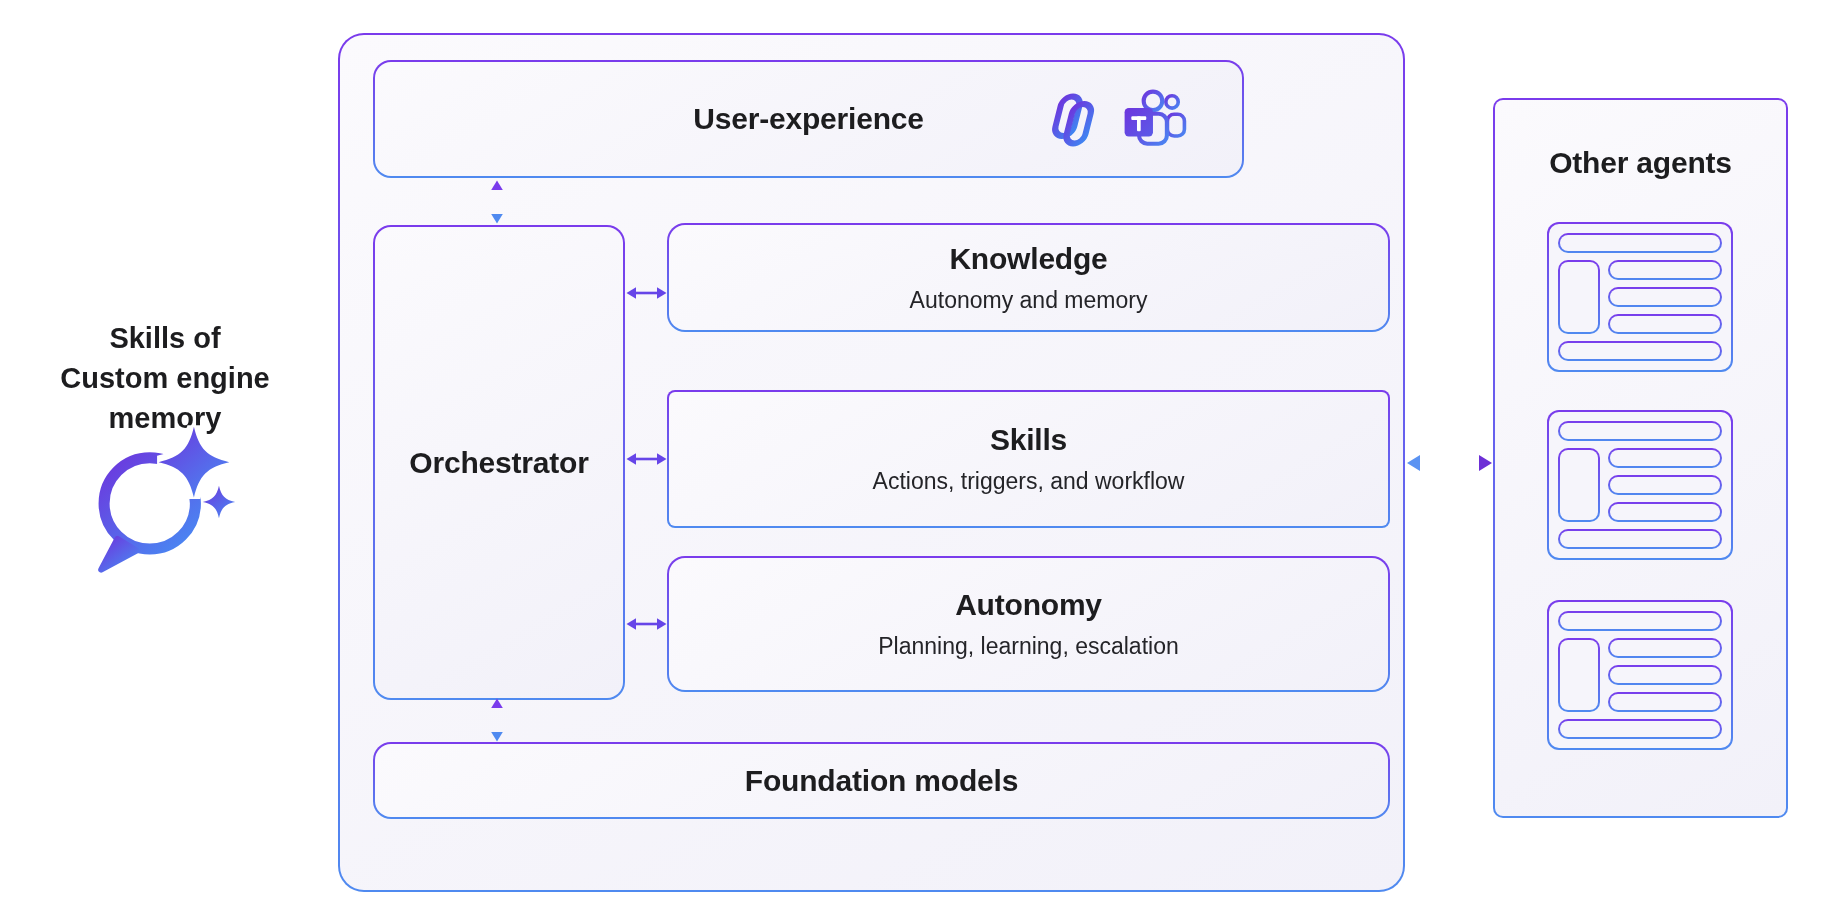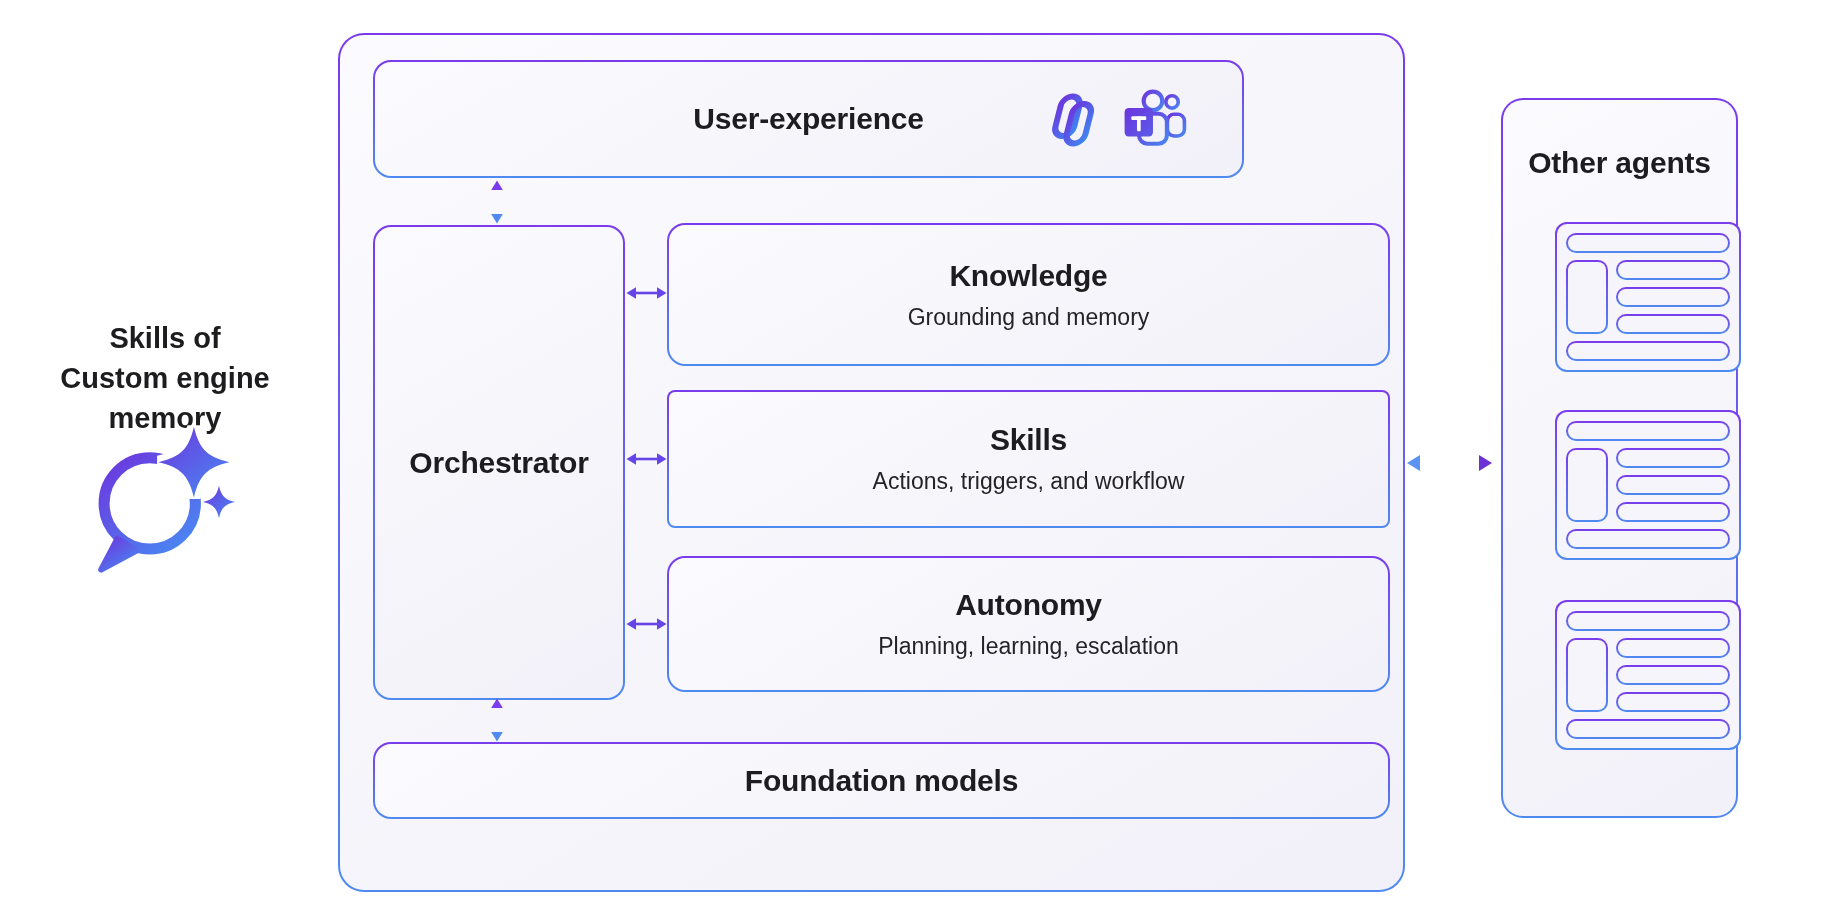--- a/index.html
+++ b/index.html
@@ -41,27 +41,27 @@
   .main-frame{left:338px;top:33px;width:1067px;height:859px;border-radius:26px;}
 
   .ux-box{left:373px;top:60px;width:871px;height:118px;}
   .ux-title{position:absolute;left:0;top:0;width:100%;height:100%;display:flex;align-items:center;justify-content:center;}
   .ux-icon-copilot{position:absolute;left:668px;top:28px;}
   .ux-icon-teams{position:absolute;left:746px;top:26px;}
 
   .orch-box{left:373px;top:225px;width:252px;height:475px;display:flex;align-items:center;justify-content:center;}
 
   .row-box{left:667px;width:723px;display:flex;flex-direction:column;align-items:center;justify-content:center;gap:11px;}
-  .kn-box{top:223px;height:143px;}
+  .kn-box{top:223px;height:109px;}
   .sk-box{top:390px;height:138px;border-radius:8px;}
   .au-box{top:556px;height:136px;}
 
   .fm-box{left:373px;top:742px;width:1017px;height:77px;display:flex;align-items:center;justify-content:center;}
 
-  .oa-panel{left:1493px;top:98px;width:237px;height:720px;border-radius:22px;margin-left:8px;}
+  .oa-panel{left:1493px;top:98px;width:295px;height:720px;border-radius:10px;}
   .oa-title{position:absolute;left:0;top:46px;width:100%;text-align:center;}
 
   .agent-card{
     position:absolute;left:52px;width:186px;height:150px;
     border-radius:12px;padding:9px;display:flex;flex-direction:column;gap:7px;
   }
   .agent-card .pill{height:20px;border-radius:10px;flex:0 0 auto;}
   .card-row{display:flex;gap:8px;height:74px;flex:0 0 auto;}
   .card-side{width:42px;height:74px;border-radius:10px;flex:0 0 auto;}
   .card-col{flex:1;display:flex;flex-direction:column;gap:7px;}
@@ -134,21 +134,21 @@
       </svg>
     </div>
   </div>
 
   <div class="gbox orch-box">
     <div class="box-title">Orchestrator</div>
   </div>
 
   <div class="gbox row-box kn-box">
     <div class="box-title">Knowledge</div>
-    <div class="box-sub">Grounding and memory</div>
+    <div class="box-sub">Autonomy and memory</div>
   </div>
 
   <div class="gbox row-box sk-box">
     <div class="box-title">Skills</div>
     <div class="box-sub">Actions, triggers, and workflow</div>
   </div>
 
   <div class="gbox row-box au-box">
     <div class="box-title">Autonomy</div>
     <div class="box-sub">Planning, learning, escalation</div>

